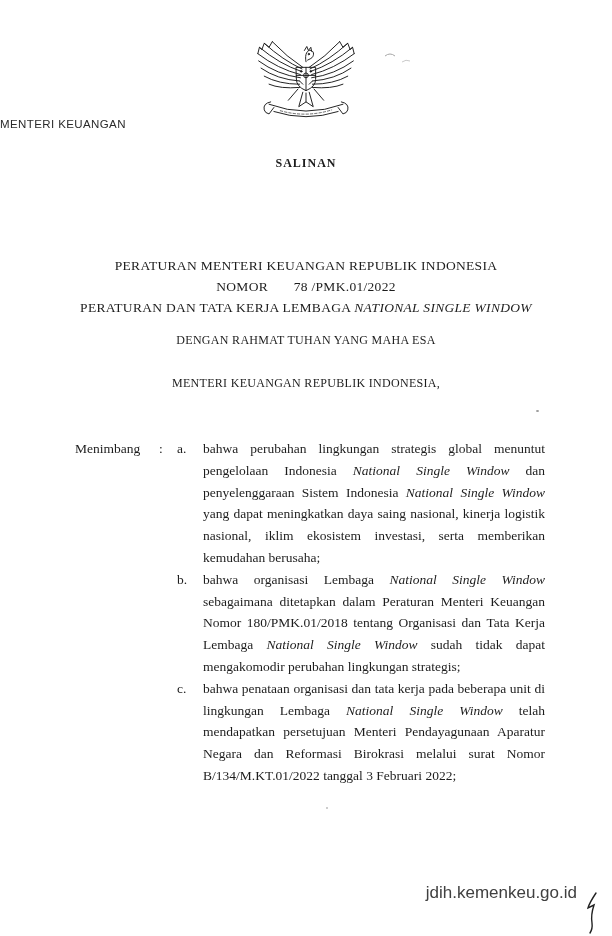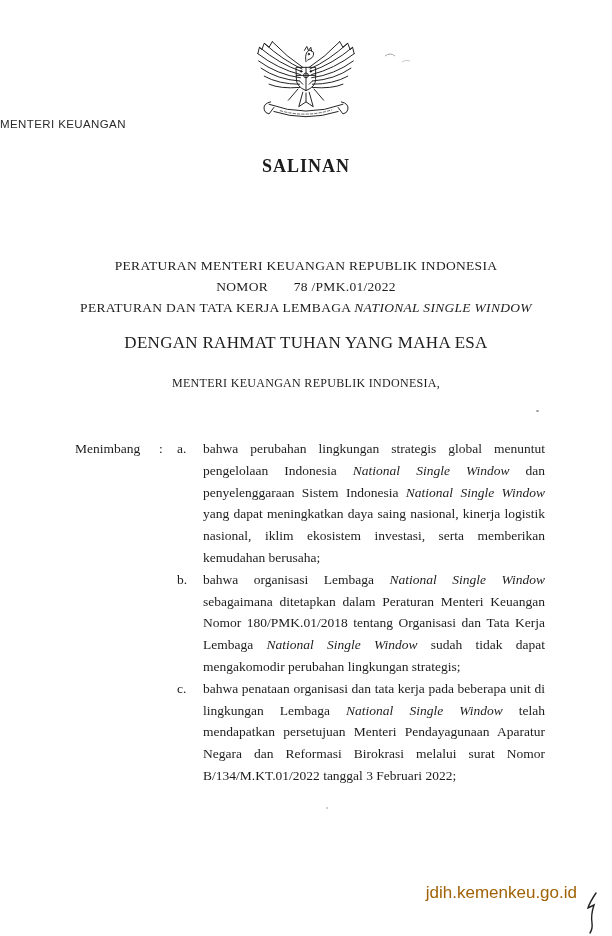--- a/index.html
+++ b/index.html
@@ -19,32 +19,32 @@
   }
   .ministry{
     position:absolute;top:118px;left:0;right:0;
     font-family:"Liberation Sans", sans-serif;
     font-size:11.5px;line-height:13.5px;
     letter-spacing:.4px;color:#2b2b2b;
   }
   .salinan{
     position:absolute;top:156px;left:0;right:0;
     text-align:center;
-    font-weight:bold;font-size:18px;letter-spacing:1px;
+    font-weight:bold;font-size:12px;letter-spacing:1px;
   }
   
   .title-block{
     position:absolute;top:228px;left:0;right:0;
     text-align:center;
     font-size:13.5px;line-height:21px;letter-spacing:.3px;margin-top:27px;
   }
   .pre{white-space:pre;}
   .invocation{
     position:absolute;top:333px;left:0;right:0;
-    text-align:center;font-size:17px;letter-spacing:.3px;
+    text-align:center;font-size:12px;letter-spacing:.3px;
   }
   .issuer{
     position:absolute;top:376px;left:0;right:0;
     text-align:center;font-size:12px;letter-spacing:.3px;
   }
   
   .considering{
     position:absolute;top:438px;left:75px;right:67px;
     font-size:13.5px;line-height:21.8px;
   }
@@ -154,19 +154,19 @@
       <div></div>
       <div></div>
       <div>c.</div>
       <div class="ctext"><span>bahwa penataan organisasi dan tata kerja pada beberapa unit di lingkungan Lembaga </span><i>National Single Window</i><span> telah mendapatkan persetujuan Menteri Pendayagunaan Aparatur Negara dan Reformasi Birokrasi melalui surat Nomor B/134/M.KT.01/2022 tanggal 3 Februari 2022;</span></div>
     </div>
   </div>
 
   <div class="artifact-dot1"></div>
   <div class="artifact-dot2"></div>
 
-  <a href="#" class="jdih" style="color: #a16207;">jdih.kemenkeu.go.id</a>
+  <a href="#" class="jdih" style="color: #404040;">jdih.kemenkeu.go.id</a>
 
   <svg class="paraf" width="20" height="44" viewBox="0 0 20 44">
     <path d="M14,2 C10,8 7,13 6,17 L12,14 C10,20 9,26 10,32 C10.5,36 10,39 8,42" stroke="#222" fill="none" stroke-width="1.4" stroke-linecap="round"></path>
   </svg>
 
 </div>
 
 </body></html>

